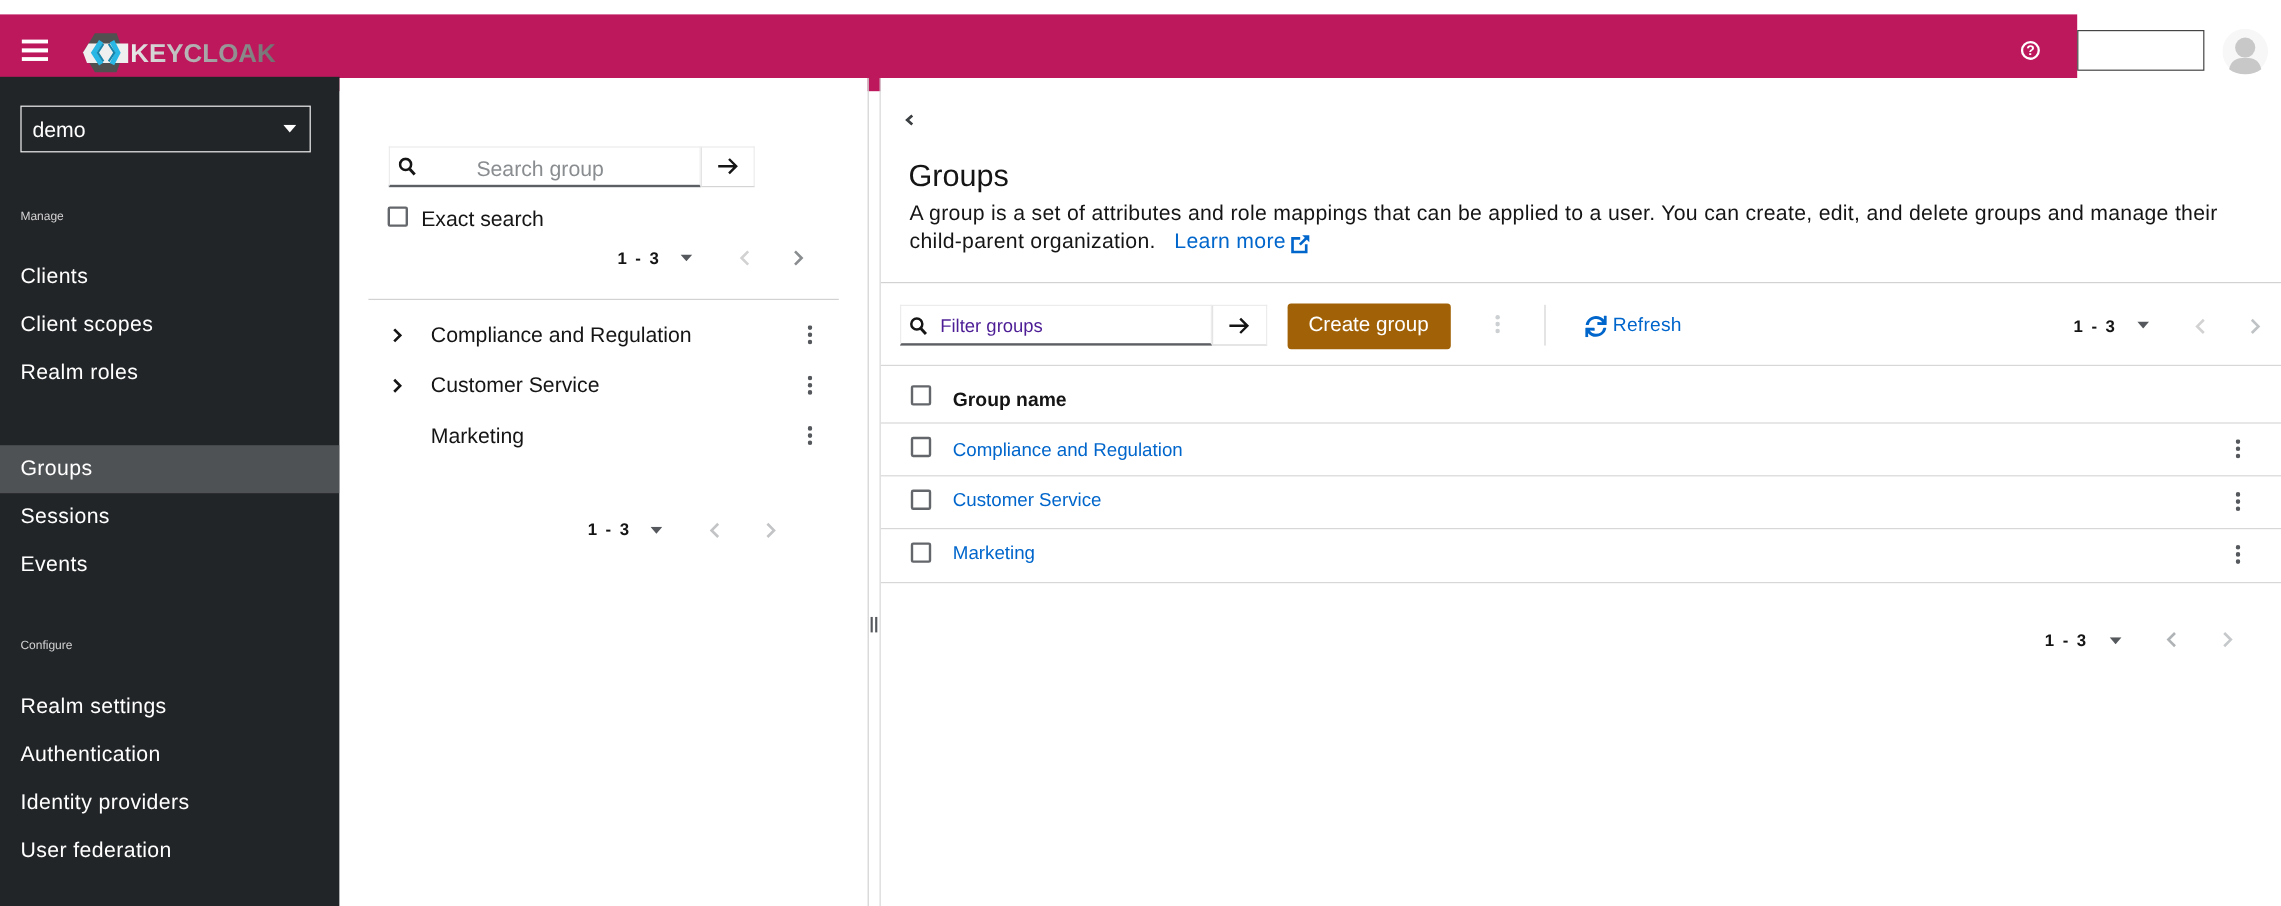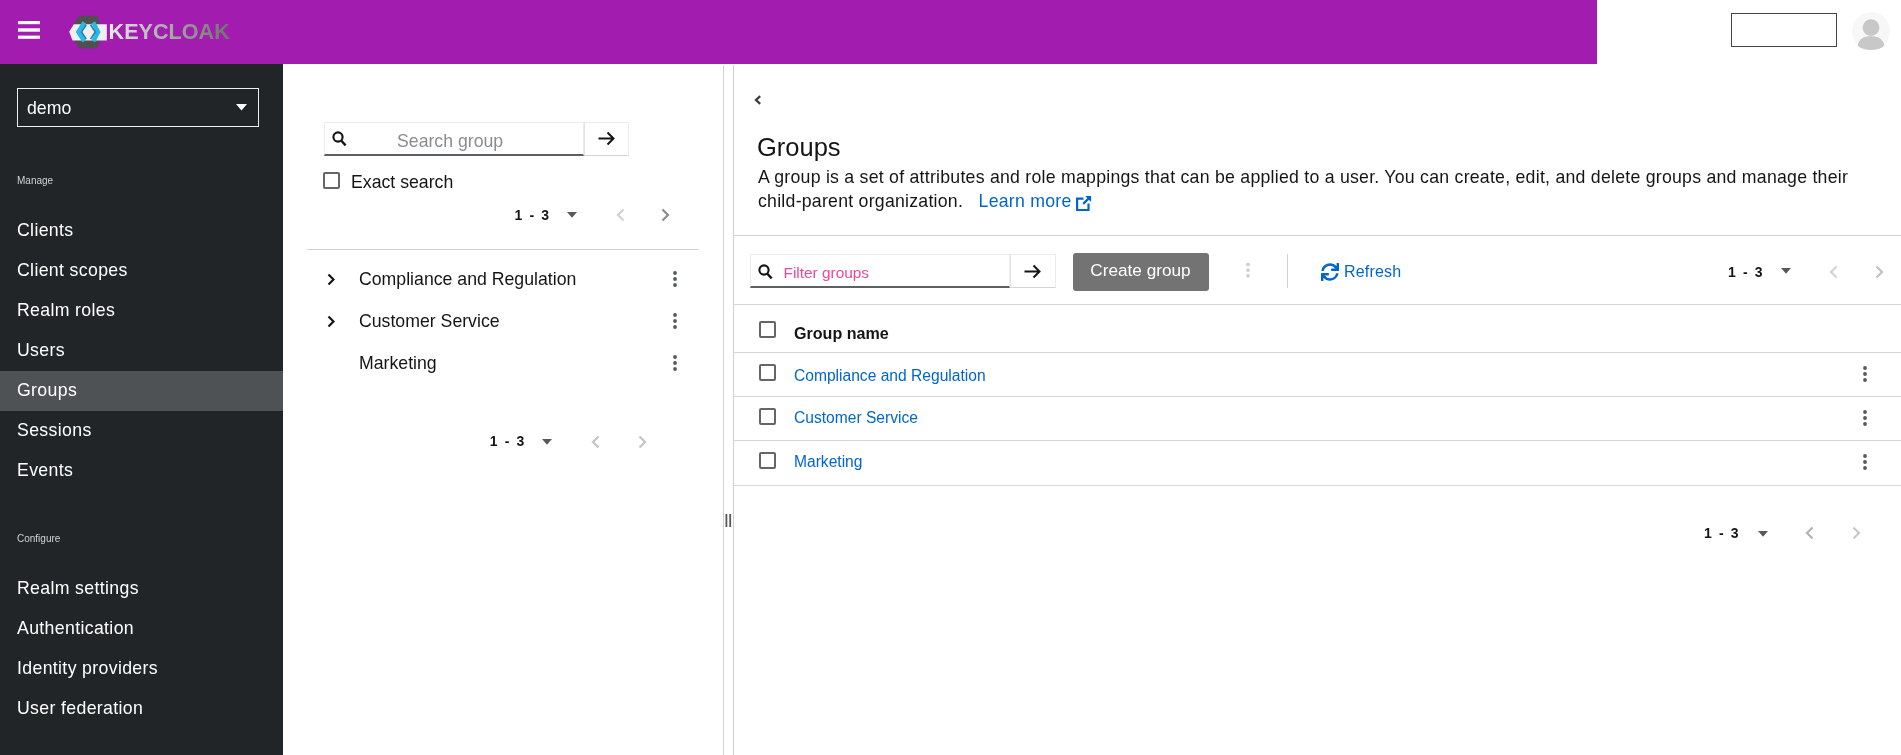--- a/index.html
+++ b/index.html
@@ -1,47 +1,47 @@
 <!DOCTYPE html>
 <html><head>
 <meta charset="utf-8">
 <style>
   * { margin:0; padding:0; box-sizing:border-box; }
   html,body { width:1901px; height:755px; overflow:hidden; background:#fff;
     font-family:"Liberation Sans", sans-serif; }
   .abs { position:absolute; }
   
-  .topbar { position:absolute; left:0; top:0; width:1597px; height:64px; background:#a21caf; }
+  .topbar { position:absolute; left:0; top:12px; width:1731px; height:64px; background:#be185d; }
   
   .sidebar { position:absolute; left:0; top:64px; width:283px; height:691px; background:#222528; padding-top:1px; }
   .realmbox { position:absolute; left:17px; top:24px; width:242px; height:39px;
     border:1px solid #f0f0f0; color:#fff; font-size:17.7px; }
   .realmbox .txt { position:absolute; left:9px; top:9px; }
   .navsec { position:absolute; left:17px; color:#d2d2d2; font-size:10px; }
   .navitem { position:absolute; left:0; width:283px; height:40px; color:#fff; font-size:17.7px; }
   .navitem span { position:absolute; left:17px; top:9px; letter-spacing:0.35px; }
   .navitem.cur { background:#4f5255; }
   
   .middle { position:absolute; left:283px; top:65px; width:440px; height:690px; background:#fff; }
   .vline { position:absolute; top:65px; height:690px; width:1px; background:#d2d2d2; }
   
   .sinput { position:absolute; background:#fff; border:1px solid #ececec; border-bottom:2px solid #5c5f63; }
   .sbtn { position:absolute; background:#fff; border:1px solid #ececec; border-bottom:1px solid #d4d4d4; border-left:1px solid #e4e4e4; }
   .ph { color:#8a8d90; font-size:17.7px; position:absolute;margin-left:40px; }
-  .ph14 { color:#ec4899; font-size:15.4px; position:absolute; }
+  .ph14 { color:#4c1d95; font-size:15.4px; position:absolute; }
   .chk { position:absolute; width:17px; height:17px; border:2px solid #63666a; border-radius:2px; background:#fff; }
   .pgtxt { position:absolute; font-size:14px; font-weight:bold; color:#151515; letter-spacing:1.6px; }
   .lbl16 { position:absolute; font-size:17.7px; color:#151515;text-align:center; }
   .divider { position:absolute; height:1px; background:#d2d2d2; }
   
   .main { position:absolute; left:734px; top:65px; width:1167px; height:690px; background:#fff; }
   .title { position:absolute; left:23px; top:68px; font-size:25.5px; color:#151515; }
   .desc { position:absolute; left:24px; top:100px; font-size:17.7px; color:#151515; line-height:24px; width:1130px; letter-spacing:0.25px; }
   a.lnk { color:#06c; text-decoration:none; }
-  .bluebtn { position:absolute; background:#737373; color:#fff; font-size:17.2px; border-radius:3px; text-align:center; }
+  .bluebtn { position:absolute; background:#a16207; color:#fff; font-size:17.2px; border-radius:3px; text-align:center; }
   .rowline { position:absolute; left:0; height:1px; background:#d7d7d7; width:1167px; }
   .tlink { position:absolute; font-size:15.6px; color:#06c; }
 </style>
 </head>
 <body>
 <div class="topbar" id="topbar">
   <svg class="abs" style="left:18px;top:20px" width="23" height="20">
     <rect x="0" y="1" width="22" height="3.2" fill="#fff"></rect>
     <rect x="0" y="8.3" width="22" height="3.4" fill="#fff"></rect>
     <rect x="0" y="15.6" width="22" height="3.2" fill="#fff"></rect>
@@ -93,23 +93,20 @@
   <div class="navsec" style="top:111px">Manage</div>
   <div class="navitem" style="top:147px">
       <span>Clients</span>
     </div>
   <div class="navitem" style="top:227px">
       <span>Realm roles</span>
     </div>
   <div class="navitem" style="top:187px">
       <span>Client scopes</span>
     </div>
-  <div class="navitem" style="top:267px">
-      <span>Users</span>
-    </div>
   <div class="navitem cur" style="top:307px">
       <span>Groups</span>
     </div>
   <div class="navitem" style="top:347px">
       <span>Sessions</span>
     </div>
   <div class="navitem" style="top:387px">
       <span>Events</span>
     </div>
   <div class="navsec" style="top:469px">Configure</div>

